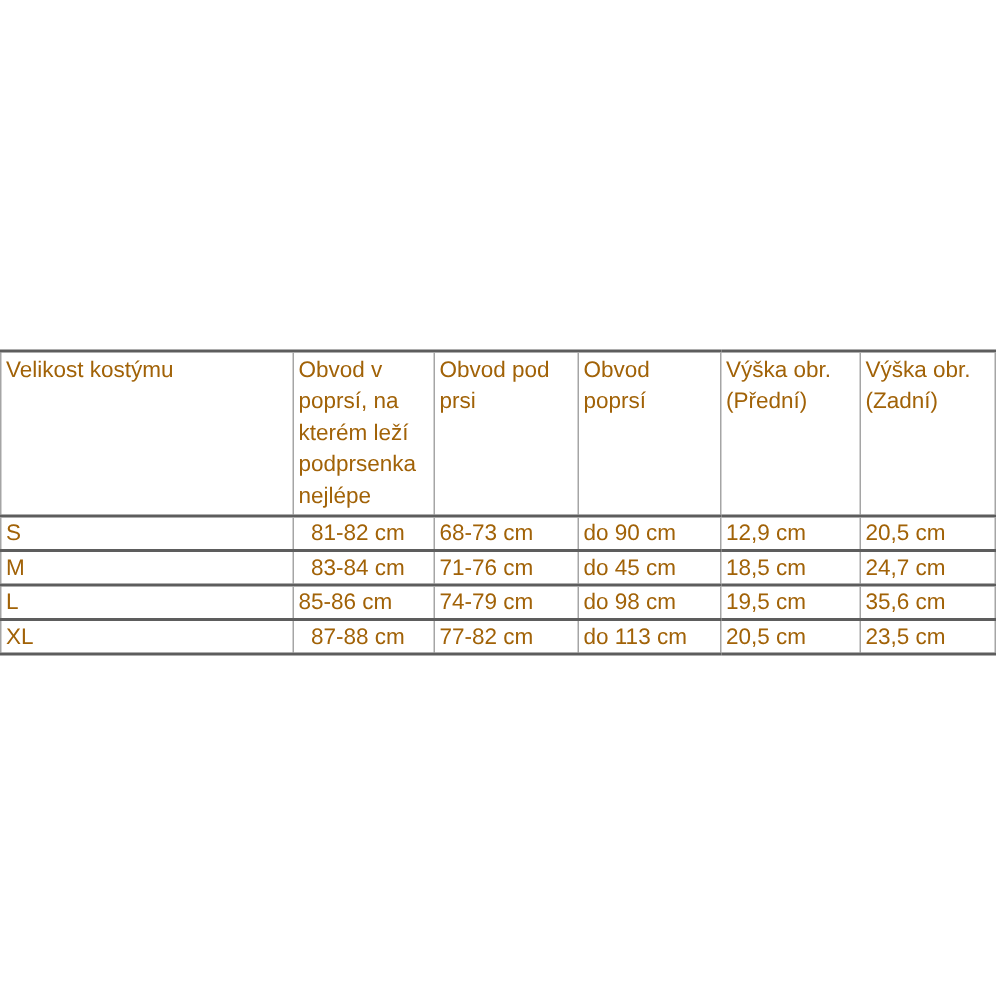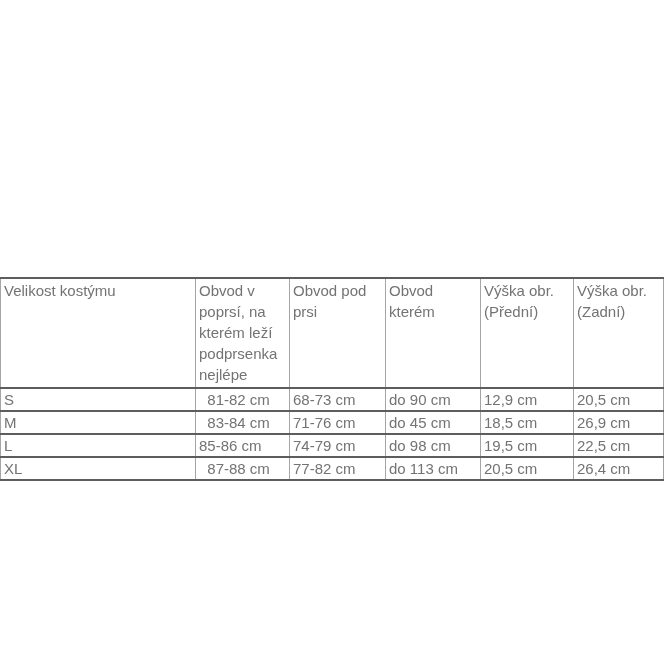--- a/index.html
+++ b/index.html
@@ -17,23 +17,22 @@
   }
   table.size-table {
     position: absolute;
     left: 0px;
     top: 233px;
     width: 663px;
     table-layout: fixed;
     border-collapse: collapse;
     font-size: 15px;
     line-height: 21px;
-    color: #737373;
+    color: #a16207;
     background: #ffffff;
-    margin-top: 44px;
   }
   table.size-table th,
   table.size-table td {
     border-top: 2px solid #5d5d5d;
     border-bottom: 2px solid #5d5d5d;
     border-left: 1px solid #a5a5a5;
     border-right: 1px solid #a5a5a5;
     padding: 1px 3px 1px 3px;
     overflow: hidden;
     background: #ffffff;
@@ -63,53 +62,53 @@
       <col style="width:96px">
       <col style="width:95px">
       <col style="width:93px">
       <col style="width:90px">
     </colgroup>
     <thead>
       <tr>
           <th>Velikost kostýmu</th>
           <th>Obvod v poprsí, na kterém leží podprsenka nejlépe</th>
           <th>Obvod pod prsi</th>
-          <th>Obvod kterém</th>
+          <th>Obvod poprsí</th>
           <th>Výška obr. (Přední)</th>
           <th>Výška obr. (Zadní)</th>
         </tr>
     </thead>
     <tbody>
         <tr>
           <td>S</td>
           <td>&nbsp;&nbsp;81-82 cm</td>
           <td>68-73 cm</td>
           <td>do 90 cm</td>
           <td>12,9 cm</td>
           <td>20,5 cm</td>
         </tr>
         <tr>
           <td>M</td>
           <td>&nbsp;&nbsp;83-84 cm</td>
           <td>71-76 cm</td>
           <td>do 45 cm</td>
           <td>18,5 cm</td>
-          <td>26,9 cm</td>
+          <td>24,7 cm</td>
         </tr>
         <tr>
           <td>L</td>
           <td>85-86 cm</td>
           <td>74-79 cm</td>
           <td>do 98 cm</td>
           <td>19,5 cm</td>
-          <td>22,5 cm</td>
+          <td>35,6 cm</td>
         </tr>
         <tr>
           <td>XL</td>
           <td>&nbsp;&nbsp;87-88 cm</td>
           <td>77-82 cm</td>
           <td>do 113 cm</td>
           <td>20,5 cm</td>
-          <td>26,4 cm</td>
+          <td>23,5 cm</td>
         </tr>
       </tbody>
   </table>
 </div>
 
 </body></html>

